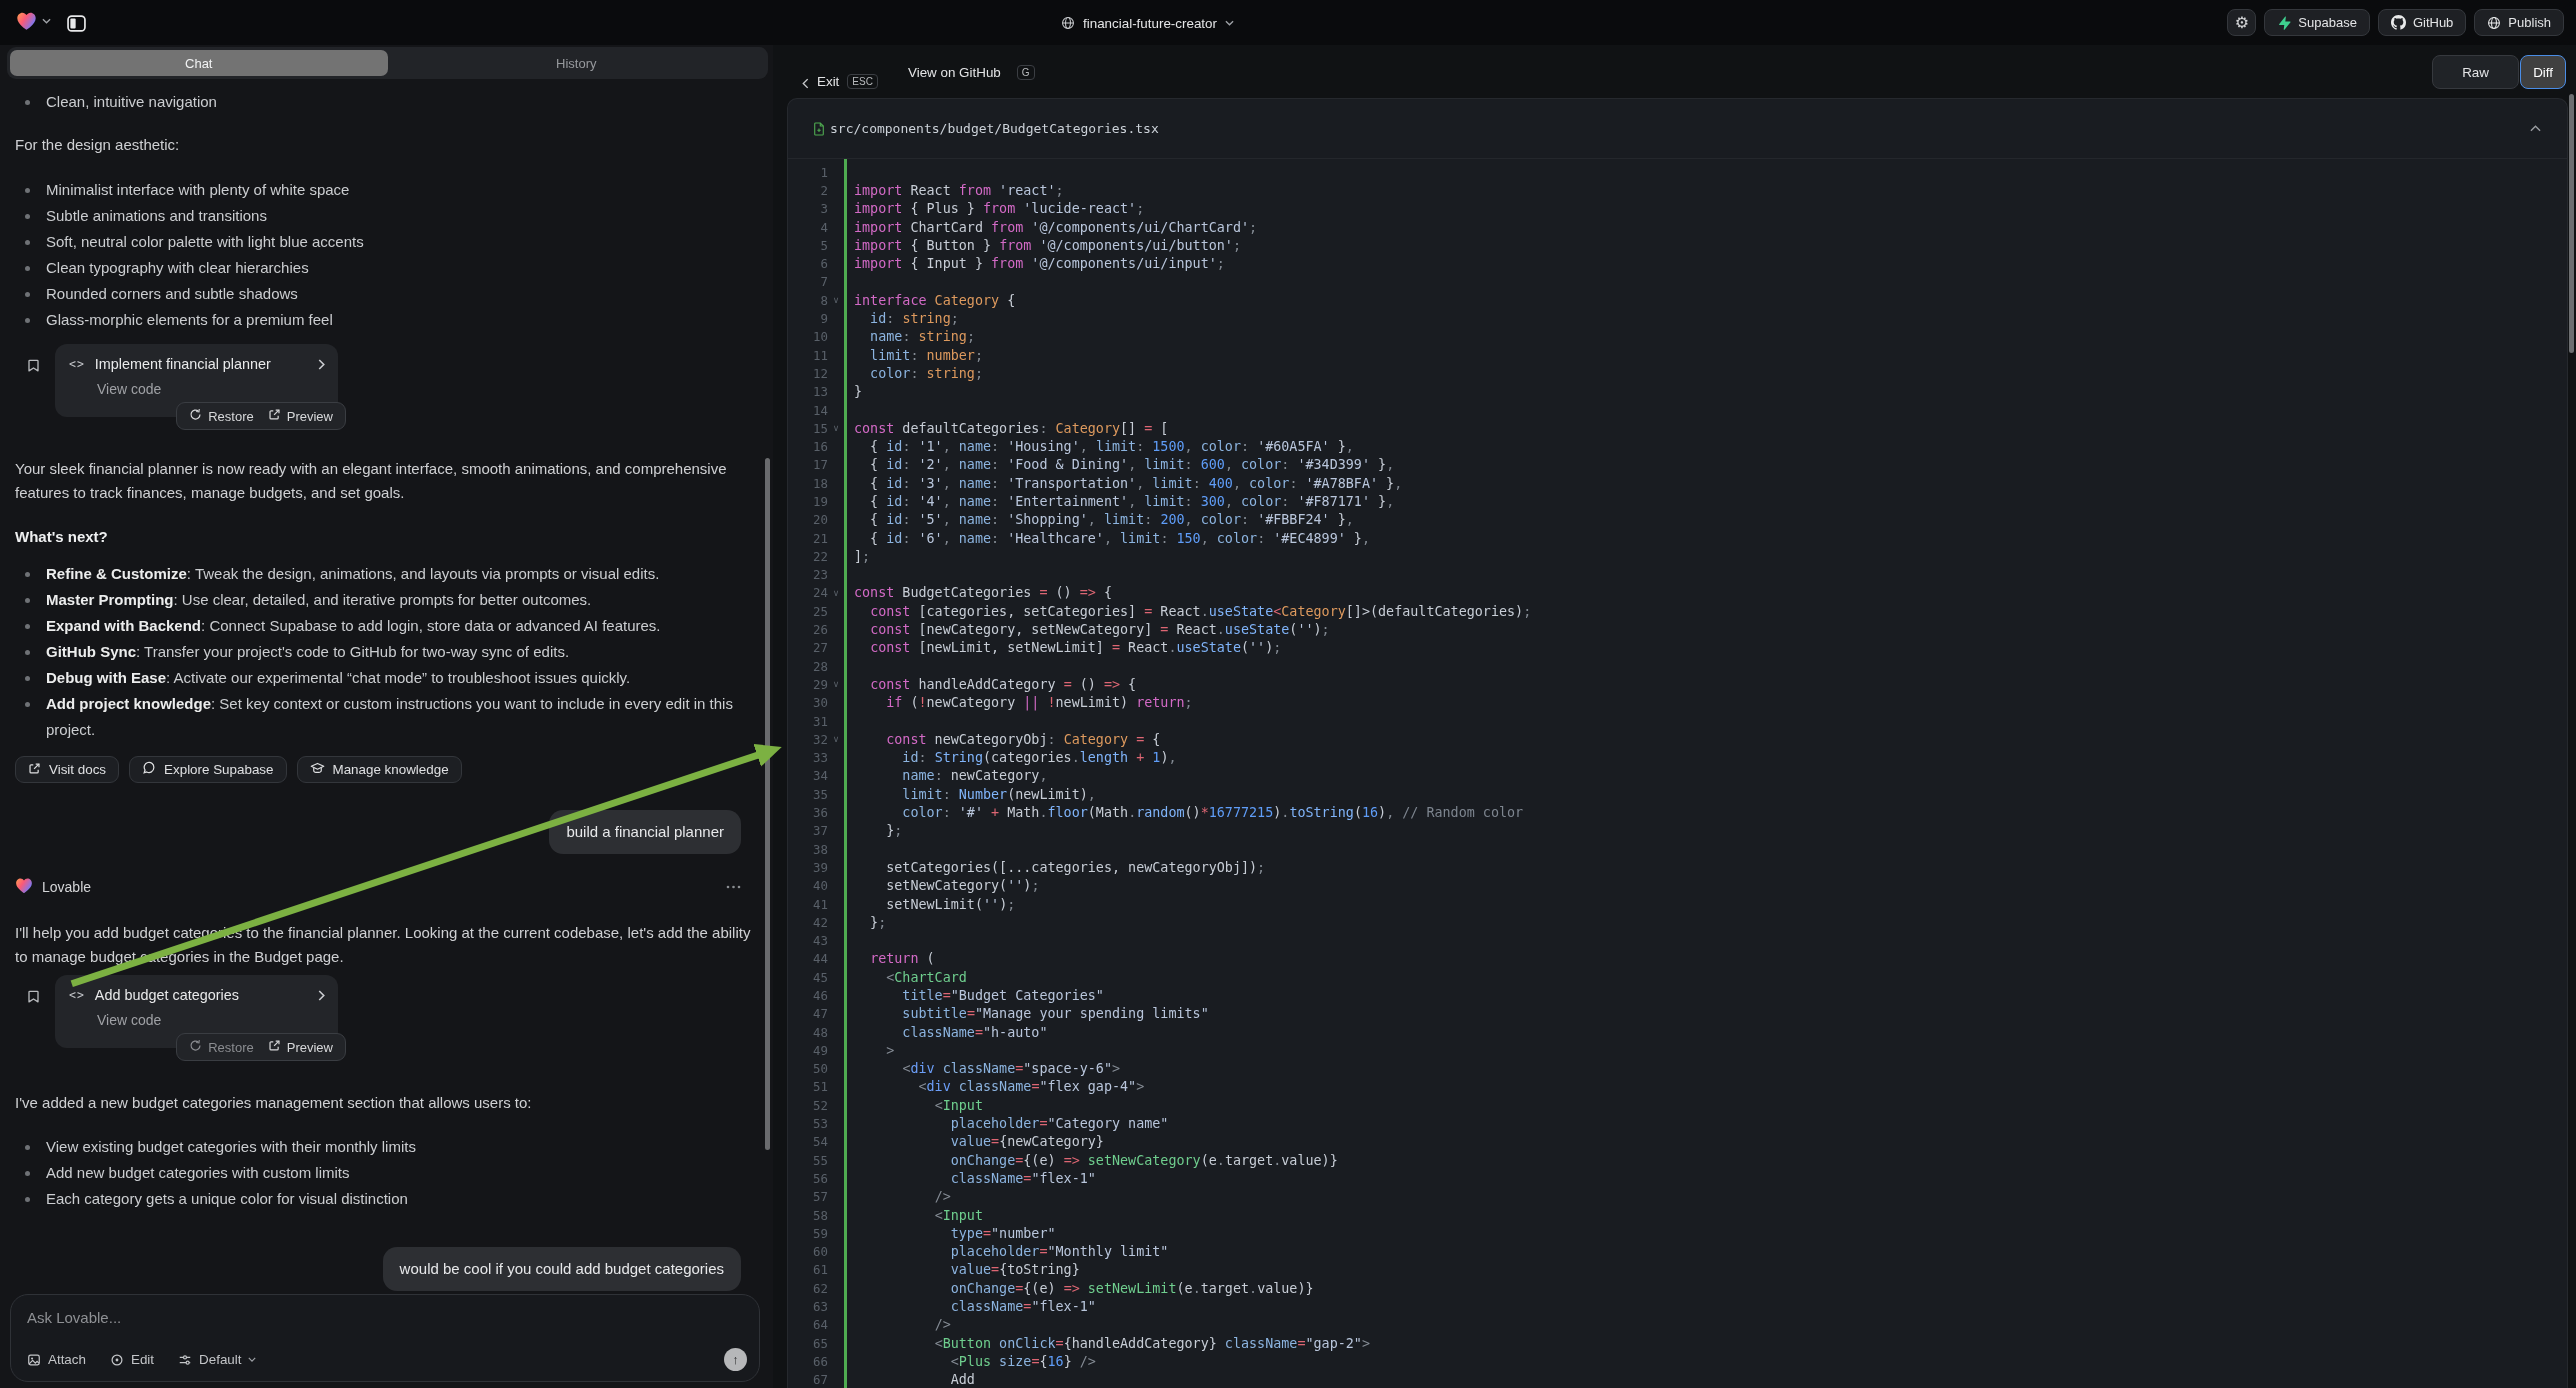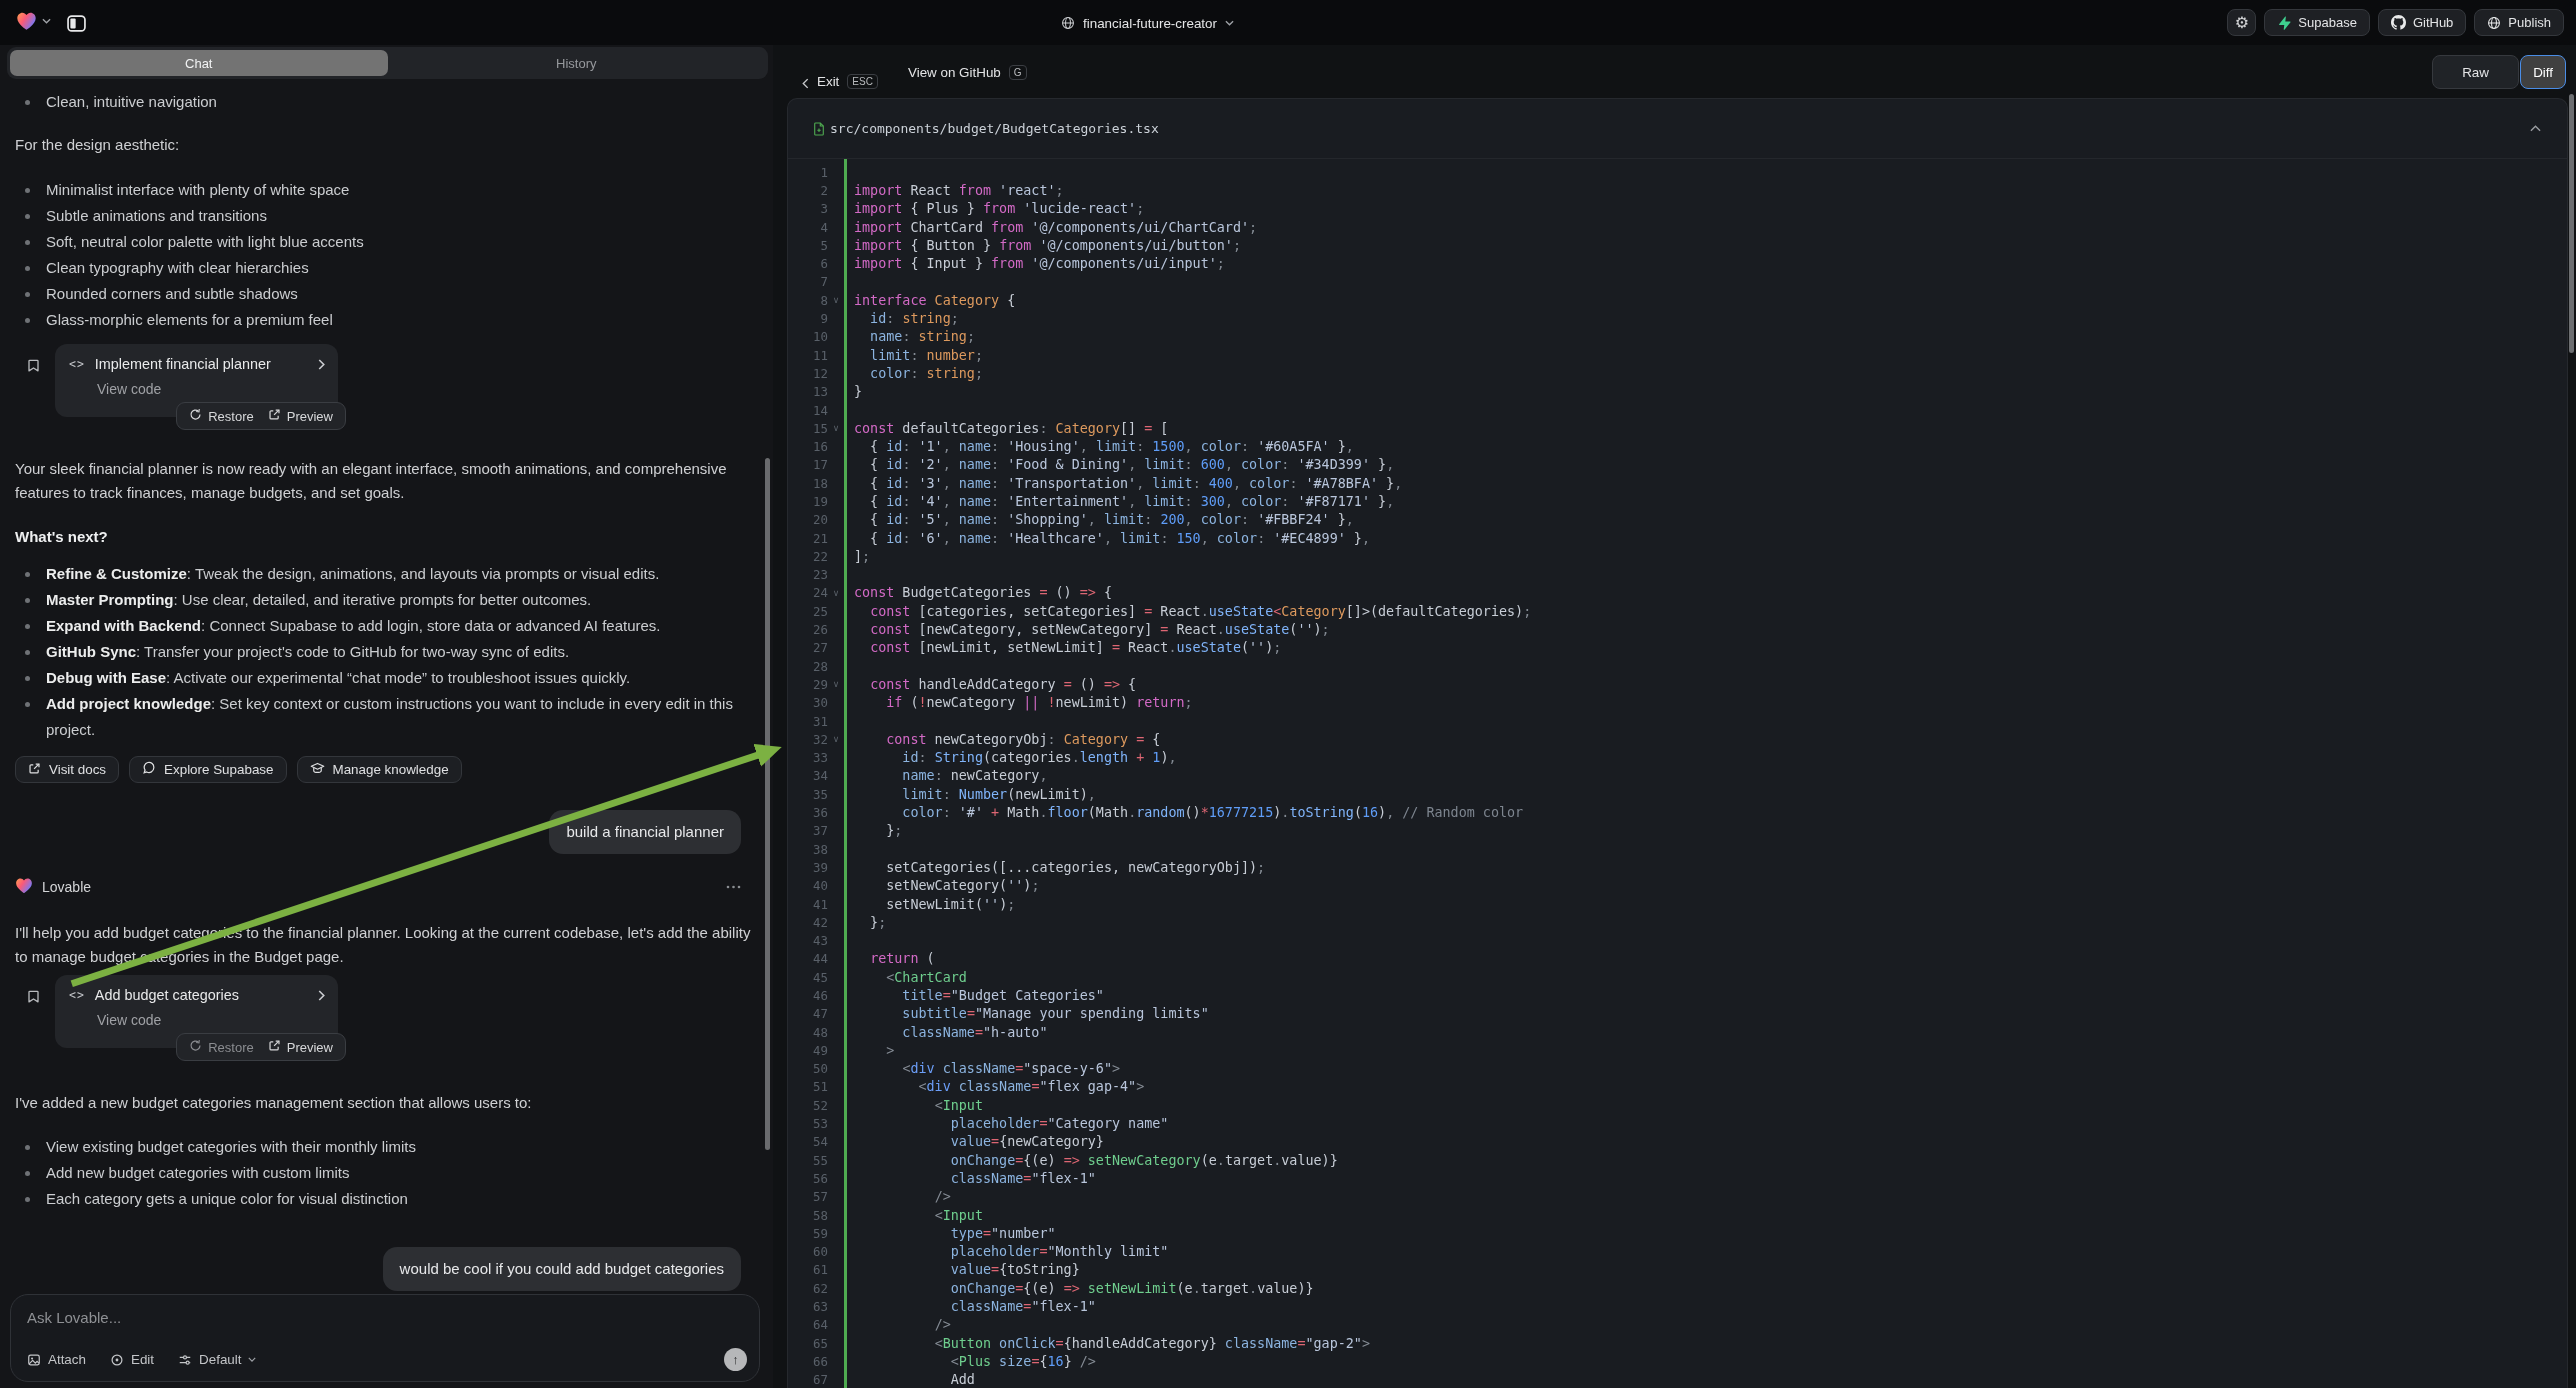--- a/index.html
+++ b/index.html
@@ -52,21 +52,21 @@
   .composer-input { background:transparent; border:none; outline:none; color:#e8e9ea; font-size:15px; width:92%; font-family:"Liberation Sans",sans-serif; }
   .composer-input::placeholder { color:#8e9094; }
   .composer-row { position:absolute; left:16px; right:12px; bottom:10px; display:flex; align-items:center; gap:24px; }
   .composer-action { display:flex; gap:7px; align-items:center; color:#c3c5c8; font-size:13.4px; cursor:pointer; }
   .send-btn { margin-left:auto; width:23px; height:23px; border-radius:50%; background:#b6b7b9; color:#27282a; display:flex; align-items:center; justify-content:center; font-size:13px; font-weight:bold; cursor:pointer; }
   
   .right-region { position:absolute; left:773px; top:45px; right:0; bottom:0; background:#101214; }
   .code-toolbar { position:absolute; left:0; top:0; right:0; height:53px; }
   .exit-group { position:absolute; left:29px; top:10px; height:34px; display:flex; align-items:flex-end; gap:8px; color:#e3e4e6; font-size:13.4px; cursor:pointer; }
   .kbd { border:1px solid #3b3e43; border-radius:4px; font-size:10px; padding:1px 4px; color:#b9bbbe; }
-  .vgh-group { position:absolute; left:135px; top:10px; height:34px; display:flex; align-items:center; gap:8px; color:#e3e4e6; font-size:13.4px; cursor:pointer; }
+  .vgh-group { position:absolute; left:135px; top:10px; height:34px; display:flex; align-items:center; gap:16px; color:#e3e4e6; font-size:13.4px; cursor:pointer; }
   .raw-btn { position:absolute; right:57px; top:10px; height:34px; padding:0 29px; background:#202327; border:1px solid #36393e; border-radius:8px; color:#e3e4e6; font-size:13.4px; display:flex; align-items:center; cursor:pointer; }
   .diff-btn { position:absolute; right:10px; top:10px; height:34px; padding:0 12px; background:#404040; border:1px solid #4a8de6; border-radius:8px; color:#fff; font-size:13.4px; display:flex; align-items:center; cursor:pointer; }
   .code-card { position:absolute; left:14px; top:53px; right:8px; bottom:0; background:#191c21; border:1px solid #26292e; border-bottom:none; border-radius:10px 10px 0 0; overflow:hidden; }
   .card-header { height:60px; display:flex; align-items:center; gap:5px; padding:0 26px 0 25px; border-bottom:1px solid #24272c; }
   .file-path { font-family:"DejaVu Sans Mono", monospace; font-size:13px; color:#ccd2d9; }
   .collapse-btn { margin-left:auto; display:flex; color:#9a9da2; cursor:pointer; }
   .code-body { position:absolute; top:60px; left:0; right:0; bottom:0; padding-top:4px; }
   .green-bar { position:absolute; left:56px; top:0; bottom:0; width:3px; background:#4fab51; }
   .code-row { display:flex; height:18.3px; align-items:center; }
   .ln { width:40px; text-align:right; color:#596069; font-family:"DejaVu Sans Mono", monospace; font-size:12.4px; flex:none; }

